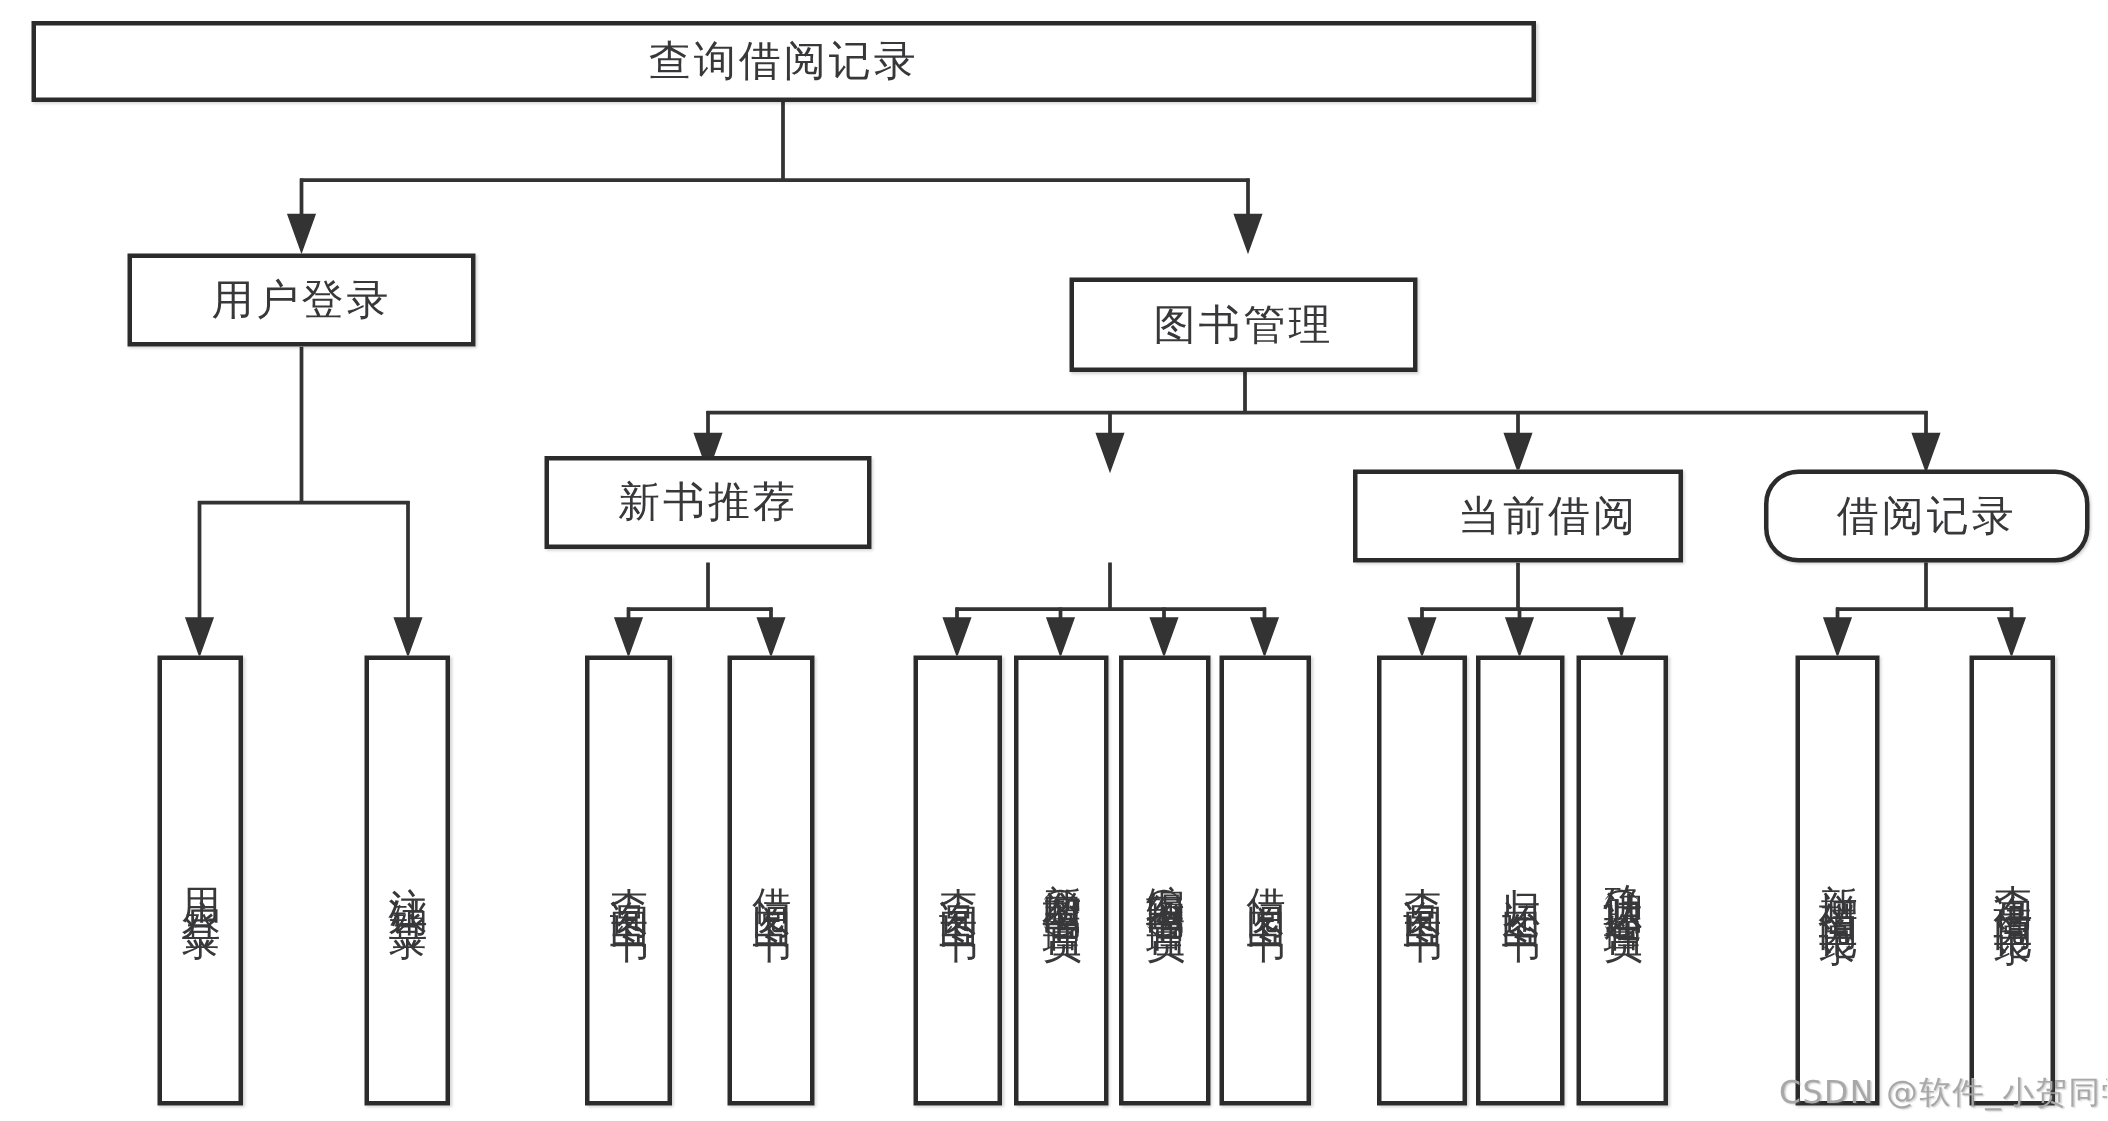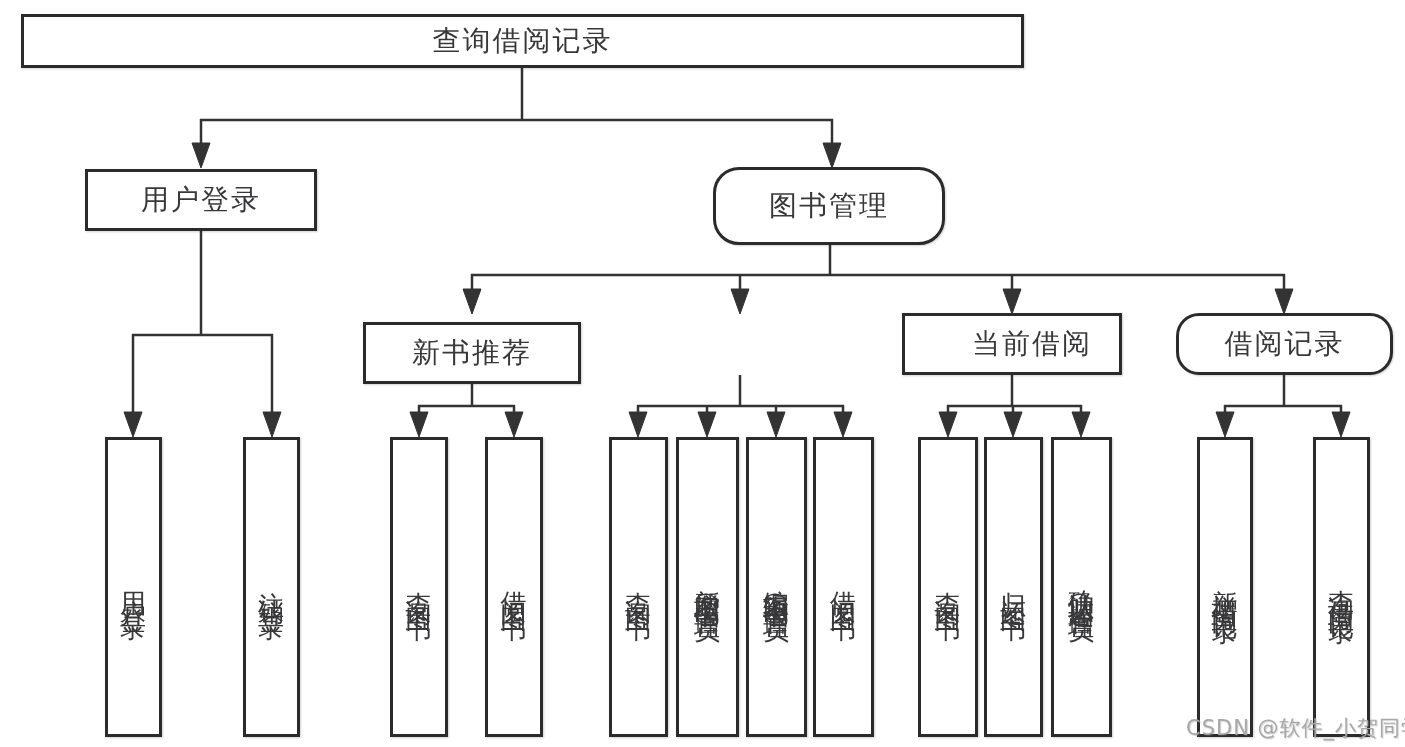--- a/index.html
+++ b/index.html
@@ -90,25 +90,25 @@
     <polygon points="1332,412 1350,412 1341,437"></polygon>
   </svg>
 
   <div class="node hnode" style="left:21px;top:14px;width:1003px;height:54px;">
     <span>查询借阅记录</span>
   </div>
 
   <div class="node hnode" style="left:85px;top:169px;width:232px;height:62px;">
     <span>用户登录</span>
   </div>
-  <div class="node hnode" style="left:713px;top:167px;width:232px;height:78px;border-radius:26px;">
+  <div class="node hnode" style="left:713px;top:185px;width:232px;height:63px;">
     <span>图书管理</span>
   </div>
 
-  <div class="node hnode" style="left:363px;top:322px;width:218px;height:62px;">
+  <div class="node hnode" style="left:363px;top:304px;width:218px;height:62px;">
     <span>新书推荐</span>
   </div>
   <div class="node hnode" style="left:902px;top:313px;width:220px;height:62px;padding-left:40px;">
     <span>当前借阅</span>
   </div>
   <div class="node hnode" style="left:1176px;top:313px;width:217px;height:62px;border-radius:23px;">
     <span>借阅记录</span>
   </div>
 
   <div class="node leaf" style="left:105px;top:437px;width:57px;height:300px;">

